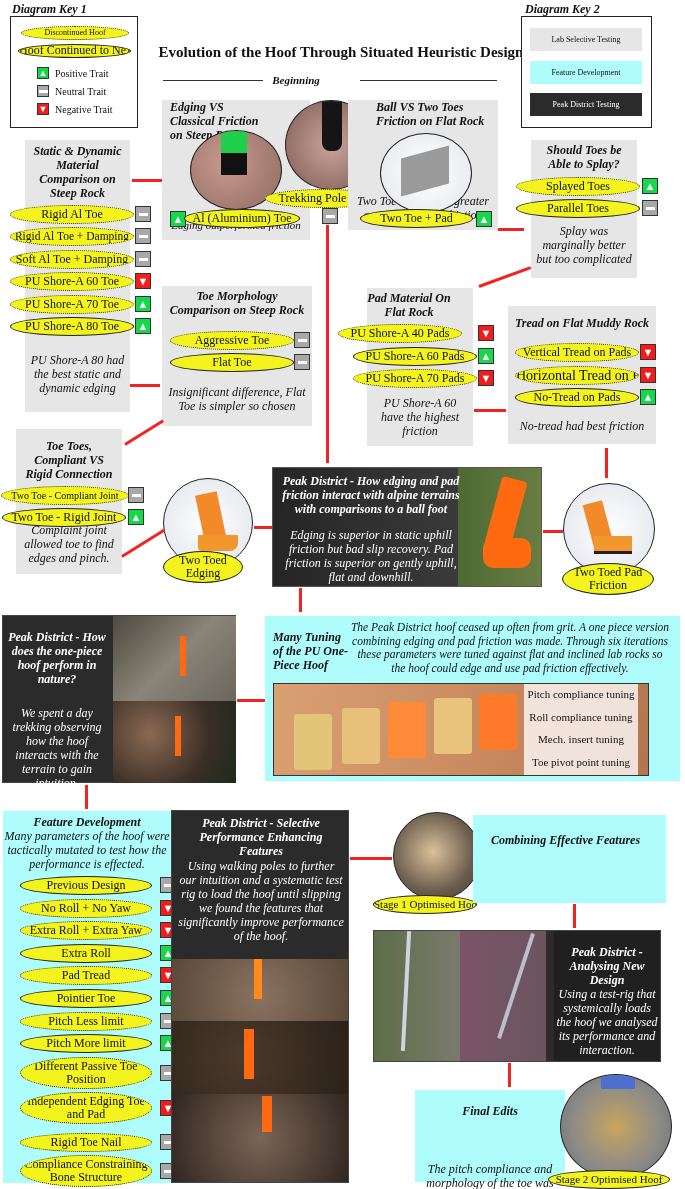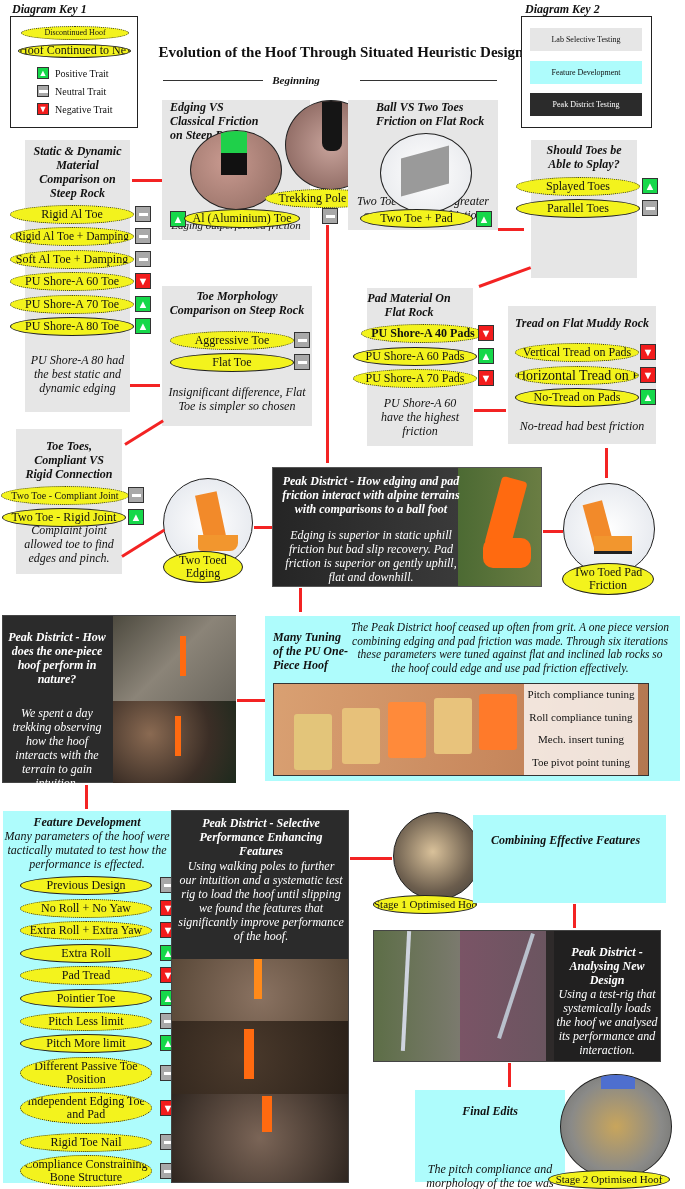--- a/index.html
+++ b/index.html
@@ -79,20 +79,21 @@
   <div class="it" style="position:absolute;left:0;top:94px;width:150px;">Two Toe + Pad had greater contact area and friction</div>
 </div>
 <div class="circ" style="left:380px;top:133px;width:92px;height:80px;background:radial-gradient(circle,#fff,#e4e6ea);">
   <div class="abs" style="left:20px;top:18px;width:48px;height:38px;background:#9a9a9a;transform:skewY(-15deg);"></div>
 </div>
 <div class="pill solid" style="left:360px;top:209px;width:113px;">Two Toe + Pad</div>
 <div class="tr pos" style="left:476px;top:211px;">▲</div>
 
 <div class="abs gray" style="left:531px;top:140px;width:106px;height:138px;">
   <div class="ttl" style="position:absolute;left:8px;top:3px;width:90px;">Should Toes be Able to Splay?</div>
+  <div class="it" style="position:absolute;left:4px;top:84px;width:98px;">Splay was marginally better but too complicated</div>
 </div>
 <div class="pill" style="left:516px;top:177px;width:124px;">Splayed Toes</div>
 <div class="tr pos" style="left:642px;top:178px;">▲</div>
 <div class="pill solid" style="left:516px;top:199px;width:124px;">Parallel Toes</div>
 <div class="tr neu" style="left:642px;top:200px;"></div>
 
 <div class="abs gray" style="left:25px;top:140px;width:105px;height:272px;">
   <div class="ttl" style="position:absolute;left:2px;top:4px;width:101px;">Static &amp; Dynamic Material Comparison on Steep Rock</div>
   <div class="it" style="position:absolute;left:4px;top:213px;width:97px;">PU Shore-A 80 had the best static and dynamic edging</div>
 </div>
@@ -115,21 +116,21 @@
 </div>
 <div class="pill" style="left:170px;top:331px;width:124px;">Aggressive Toe</div>
 <div class="tr neu" style="left:294px;top:332px;"></div>
 <div class="pill solid" style="left:170px;top:353px;width:124px;">Flat Toe</div>
 <div class="tr neu" style="left:294px;top:354px;"></div>
 
 <div class="abs gray" style="left:367px;top:288px;width:106px;height:158px;">
   <div class="ttl" style="position:absolute;left:0;top:3px;width:84px;">Pad Material On Flat Rock</div>
   <div class="it" style="position:absolute;left:4px;top:108px;width:98px;">PU Shore-A 60 have the highest friction</div>
 </div>
-<div class="pill" style="left:361px;top:324px;width:124px;font-weight:bold;">PU Shore-A 40 Pads</div>
+<div class="pill" style="left:338px;top:324px;width:124px;">PU Shore-A 40 Pads</div>
 <div class="tr neg" style="left:478px;top:325px;">▼</div>
 <div class="pill solid" style="left:353px;top:347px;width:124px;">PU Shore-A 60 Pads</div>
 <div class="tr pos" style="left:478px;top:348px;">▲</div>
 <div class="pill" style="left:353px;top:369px;width:124px;">PU Shore-A 70 Pads</div>
 <div class="tr neg" style="left:478px;top:370px;">▼</div>
 
 <div class="abs gray" style="left:508px;top:306px;width:148px;height:138px;">
   <div class="ttl" style="position:absolute;left:0;top:10px;width:148px;">Tread on Flat Muddy Rock</div>
   <div class="it" style="position:absolute;left:0;top:113px;width:148px;">No-tread had best friction</div>
 </div>

